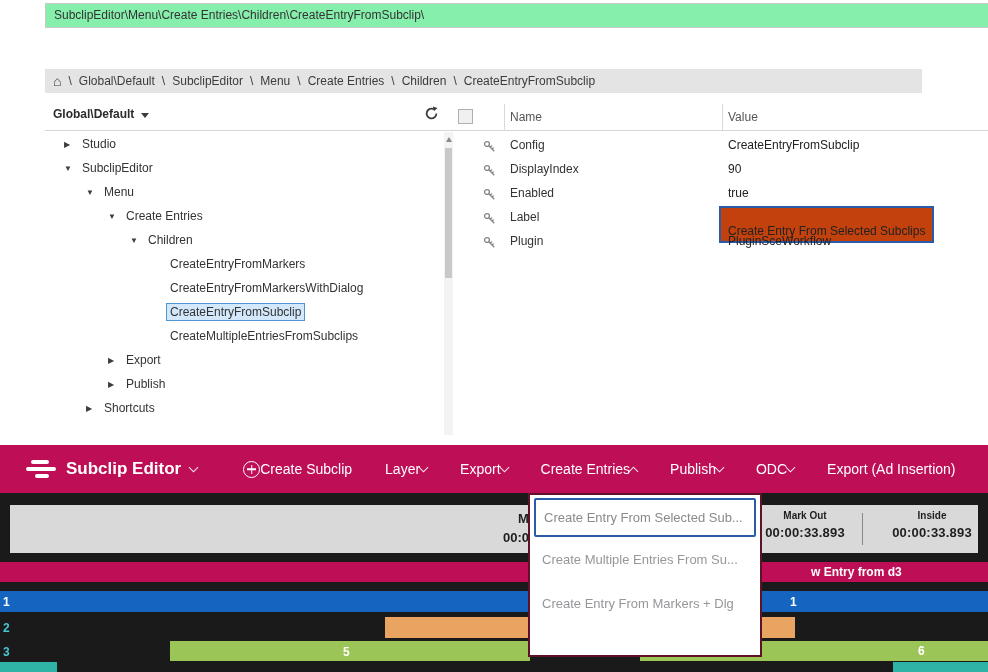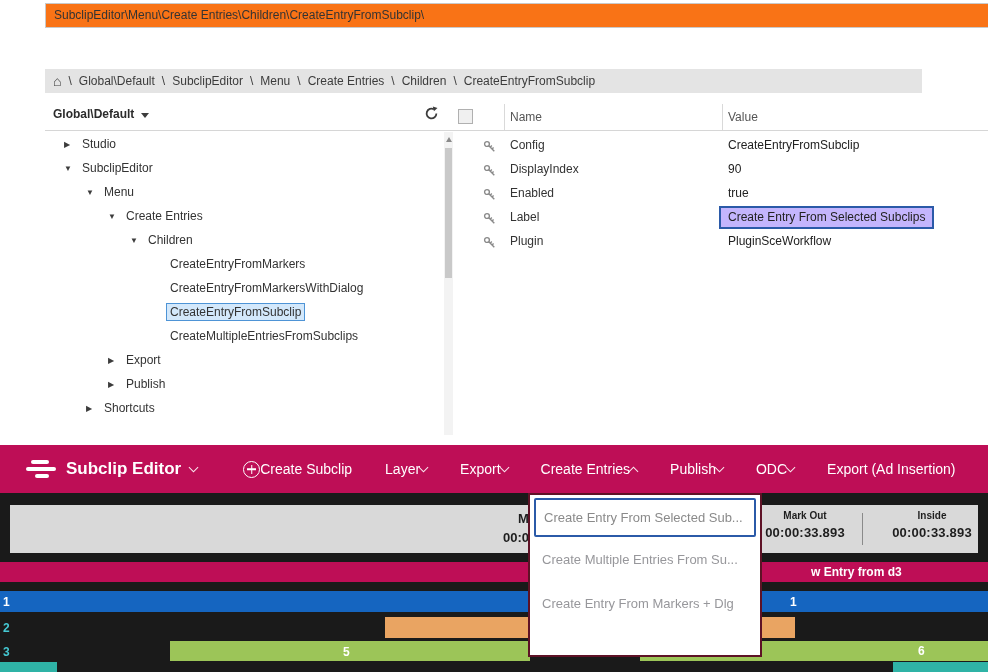--- a/index.html
+++ b/index.html
@@ -4,21 +4,21 @@
 <style>
   * { box-sizing: border-box; margin: 0; padding: 0; }
   html,body { width: 988px; height: 672px; overflow: hidden; background: #fff;
     font-family: "Liberation Sans", sans-serif; }
   body { position: relative; }
 
   
   .top { position: absolute; left: 0; top: 0; width: 988px; height: 445px; background: #fff; }
 
   .path-box { position: absolute; left: 45px; top: 3px; width: 943px; height: 25px;
-    border: 1px solid #c9c9c9; border-right: none; background: #f97316;
+    border: 1px solid #c9c9c9; border-right: none; background: #86efac;
     font-size: 12px; color: #333; line-height: 23px; padding-left: 8px; white-space: nowrap; }
 
   .toolbar { position: absolute; left: 48px; top: 37px; height: 24px; display: flex; gap: 30px; align-items: center; }
   .tbtn { display: flex; align-items: center; gap: 6px; background: none; border: none; cursor: pointer;
     font-family: "Liberation Sans", sans-serif; font-size: 11px; font-weight: 700; color: #3d3d3d; letter-spacing: .3px; }
   .plus-icon::before { content: "+"; font-size: 15px; font-weight: 700; color: #3d3d3d; line-height: 11px; }
   .copy-icon { position: relative; width: 12px; height: 13px; display: inline-block; }
   .copy-icon::before { content: ""; position: absolute; left: 3px; top: 0; width: 8px; height: 10px; border: 1px solid #555; background: #fff; }
   .copy-icon::after  { content: ""; position: absolute; left: 0; top: 3px; width: 8px; height: 10px; border: 1px solid #555; background: #fff; }
   .paste-icon { position: relative; width: 11px; height: 13px; display: inline-block; border: 1px solid #555; margin-top: 1px; }
@@ -56,21 +56,21 @@
   .col-hdr { position: absolute; top: 110px; font-size: 12px; color: #555; text-align: center; }
   .col-hdr.name { left: 510px; } .col-hdr.value { left: 728px; }
   .vsep { position: absolute; top: 104px; width: 1px; height: 26px; background: #d9d9d9; }
   .vsep.s1 { left: 504px; } .vsep.s2 { left: 722px; }
 
   .rows { position: absolute; left: 455px; top: 134px; width: 533px; }
   .trow { position: relative; height: 24px; }
   .kicon { position: absolute; left: 28px; top: 5px; }
   .tname { position: absolute; left: 55px; top: 4px; font-size: 12px; color: #333; }
   .tval  { position: absolute; left: 273px; top: 4px; font-size: 12px; color: #222; white-space: nowrap; }
-  .hl { display: inline-block; border: 2px solid #2b5aa8; padding: 2px 7px 3px 7px; margin: -4px 0 0 -9px; background: #c4b5fd; }
+  .hl { display: inline-block; border: 2px solid #2b5aa8; padding: 16px 7px 3px 7px; margin: -4px 0 0 -9px; background: #c2410c; }
 
   
   .bottom { position: absolute; left: 0; top: 445px; width: 988px; height: 227px; background: #1a1a1a; }
 
   .appbar { position: absolute; left: 0; top: 0; width: 988px; height: 48px; background: #be0e56;
     display: flex; align-items: center; padding: 0 26px; color: #fff; white-space: nowrap; }
   .logo { margin-right: 10px; cursor: pointer; }
   .logo i { display: block; height: 4px; border-radius: 2px; background: #fff; margin: 3px 0; }
   .logo i:nth-child(1) { width: 18px; margin-left: 5px; }
   .logo i:nth-child(2) { width: 30px; }

